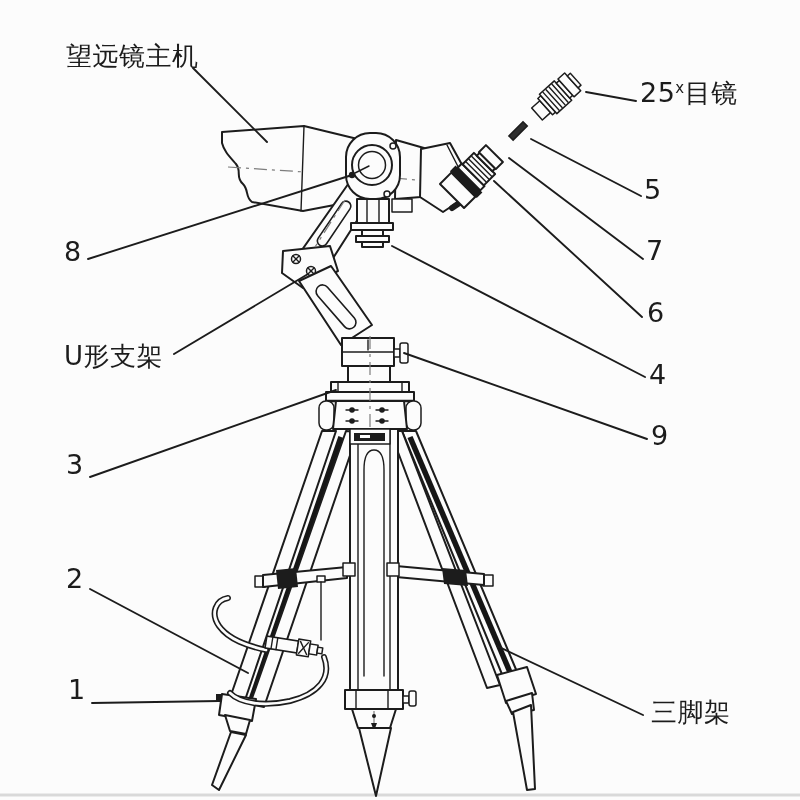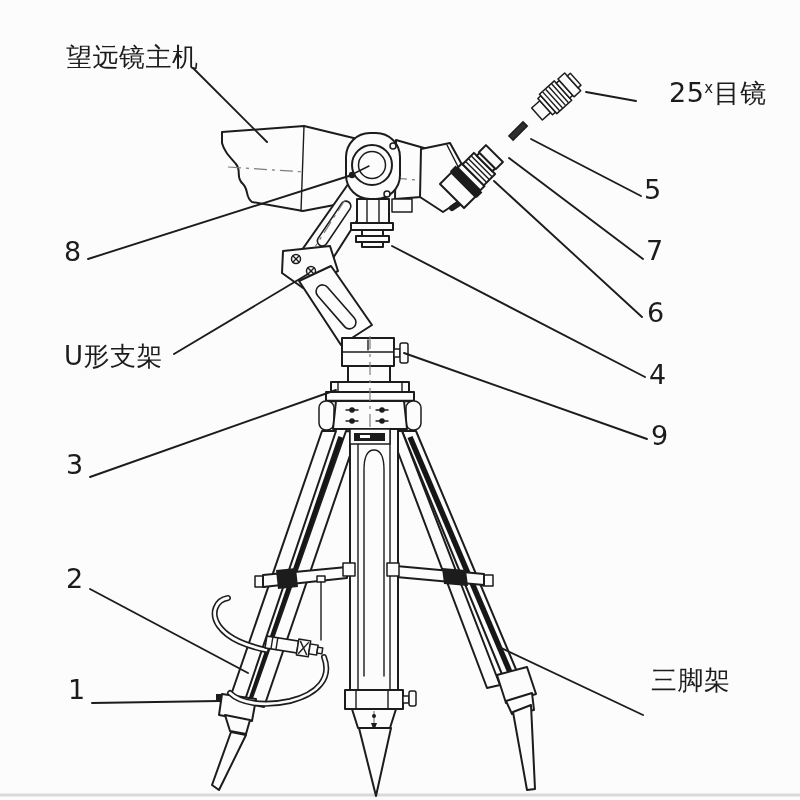--- a/index.html
+++ b/index.html
@@ -240,31 +240,31 @@
       <line class="lead" x1="636" y1="101" x2="586" y2="92"></line>
       <line class="lead" x1="641" y1="196" x2="531" y2="139"></line>
       <line class="lead" x1="643" y1="259" x2="509" y2="158"></line>
       <line class="lead" x1="642" y1="317" x2="494" y2="181"></line>
       <line class="lead" x1="645" y1="377" x2="392" y2="246"></line>
       <line class="lead" x1="647" y1="439" x2="404" y2="353"></line>
       <line class="lead" x1="643" y1="715" x2="497" y2="646"></line>
     </g>
   </svg>
 
-  <div class="lbl cjk" style="left:66px;top:44px;">望远镜主机</div>
+  <div class="lbl cjk" style="left:66px;top:44px;font-family:Liberation Serif, serif;">望远镜主机</div>
   <div class="lbl num" style="left:64px;top:238px;">8</div>
   <div class="lbl cjk" style="left:64px;top:343px;">U形支架</div>
   <div class="lbl num" style="left:66px;top:451px;">3</div>
   <div class="lbl num" style="left:66px;top:565px;">2</div>
   <div class="lbl num" style="left:68px;top:676px;">1</div>
 
-  <div class="lbl" style="left:640px;top:79px;margin-left:29px;">
+  <div class="lbl" style="left:640px;top:79px;">
     <span class="num">25</span><span class="sup">x</span><span class="cjk">目镜</span>
   </div>
 
   <div class="lbl num" style="left:644px;top:176px;">5</div>
   <div class="lbl num" style="left:646px;top:237px;">7</div>
   <div class="lbl num" style="left:647px;top:299px;">6</div>
   <div class="lbl num" style="left:649px;top:361px;">4</div>
   <div class="lbl num" style="left:651px;top:422px;">9</div>
-  <div class="lbl cjk" style="left:651px;top:667px;">三脚架</div>
+  <div class="lbl cjk" style="left:651px;top:699px;">三脚架</div>
 
 </div>
 
 </body></html>

